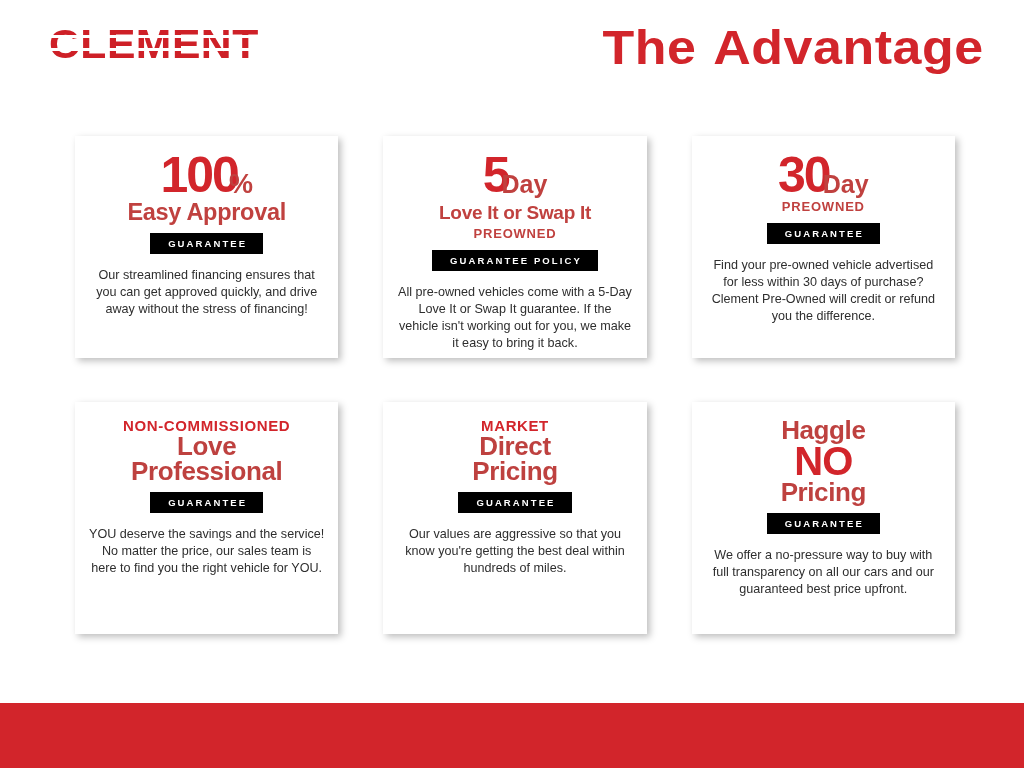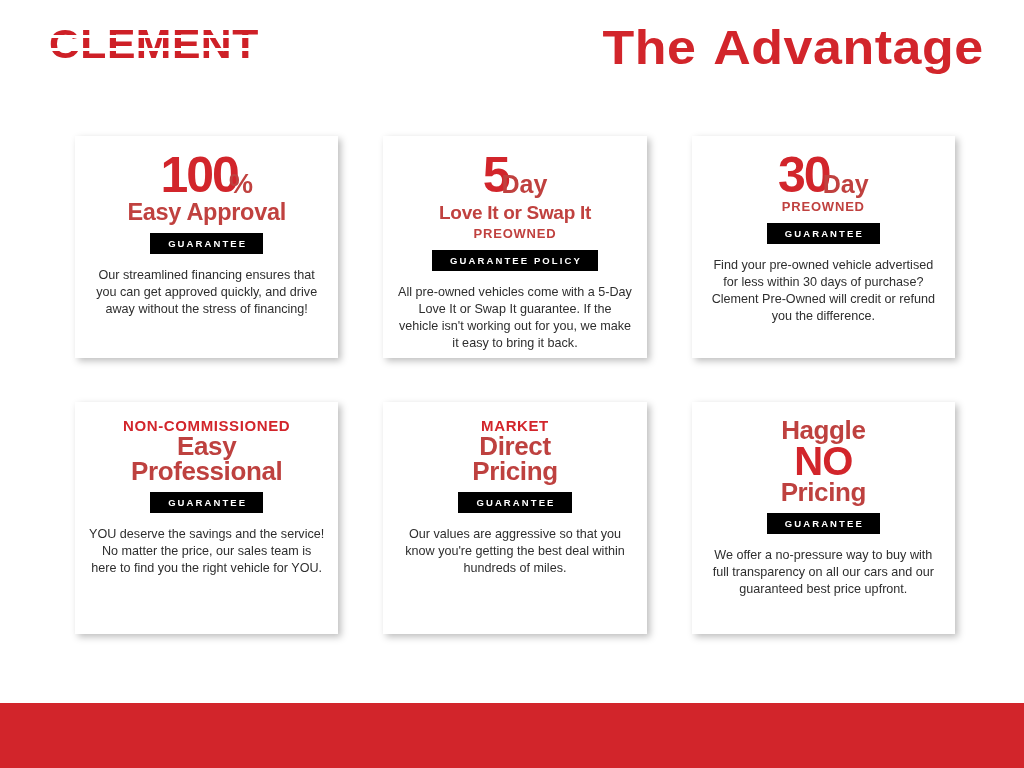--- a/index.html
+++ b/index.html
@@ -263,21 +263,21 @@
       <div class="body-copy">Find your pre-owned vehicle advertised for less within 30 days of purchase? Clement Pre-Owned will credit or refund you the difference.</div>
     </div>
 
   </div>
 
   <div class="row row-2">
 
     <div class="card r2">
       <div class="headline">
         <div class="eyebrow">NON-COMMISSIONED</div>
-        <div class="stack-big">Easy</div>
+        <div class="stack-big">Love</div>
         <div class="stack-big">Professional</div>
       </div>
       <div class="badge">GUARANTEE</div>
       <div class="body-copy">YOU deserve the savings and the service! No matter the price, our sales team is here to find you the right vehicle for YOU.</div>
     </div>
 
     <div class="card r2">
       <div class="headline">
         <div class="eyebrow">MARKET</div>
         <div class="stack-big">Direct</div>

